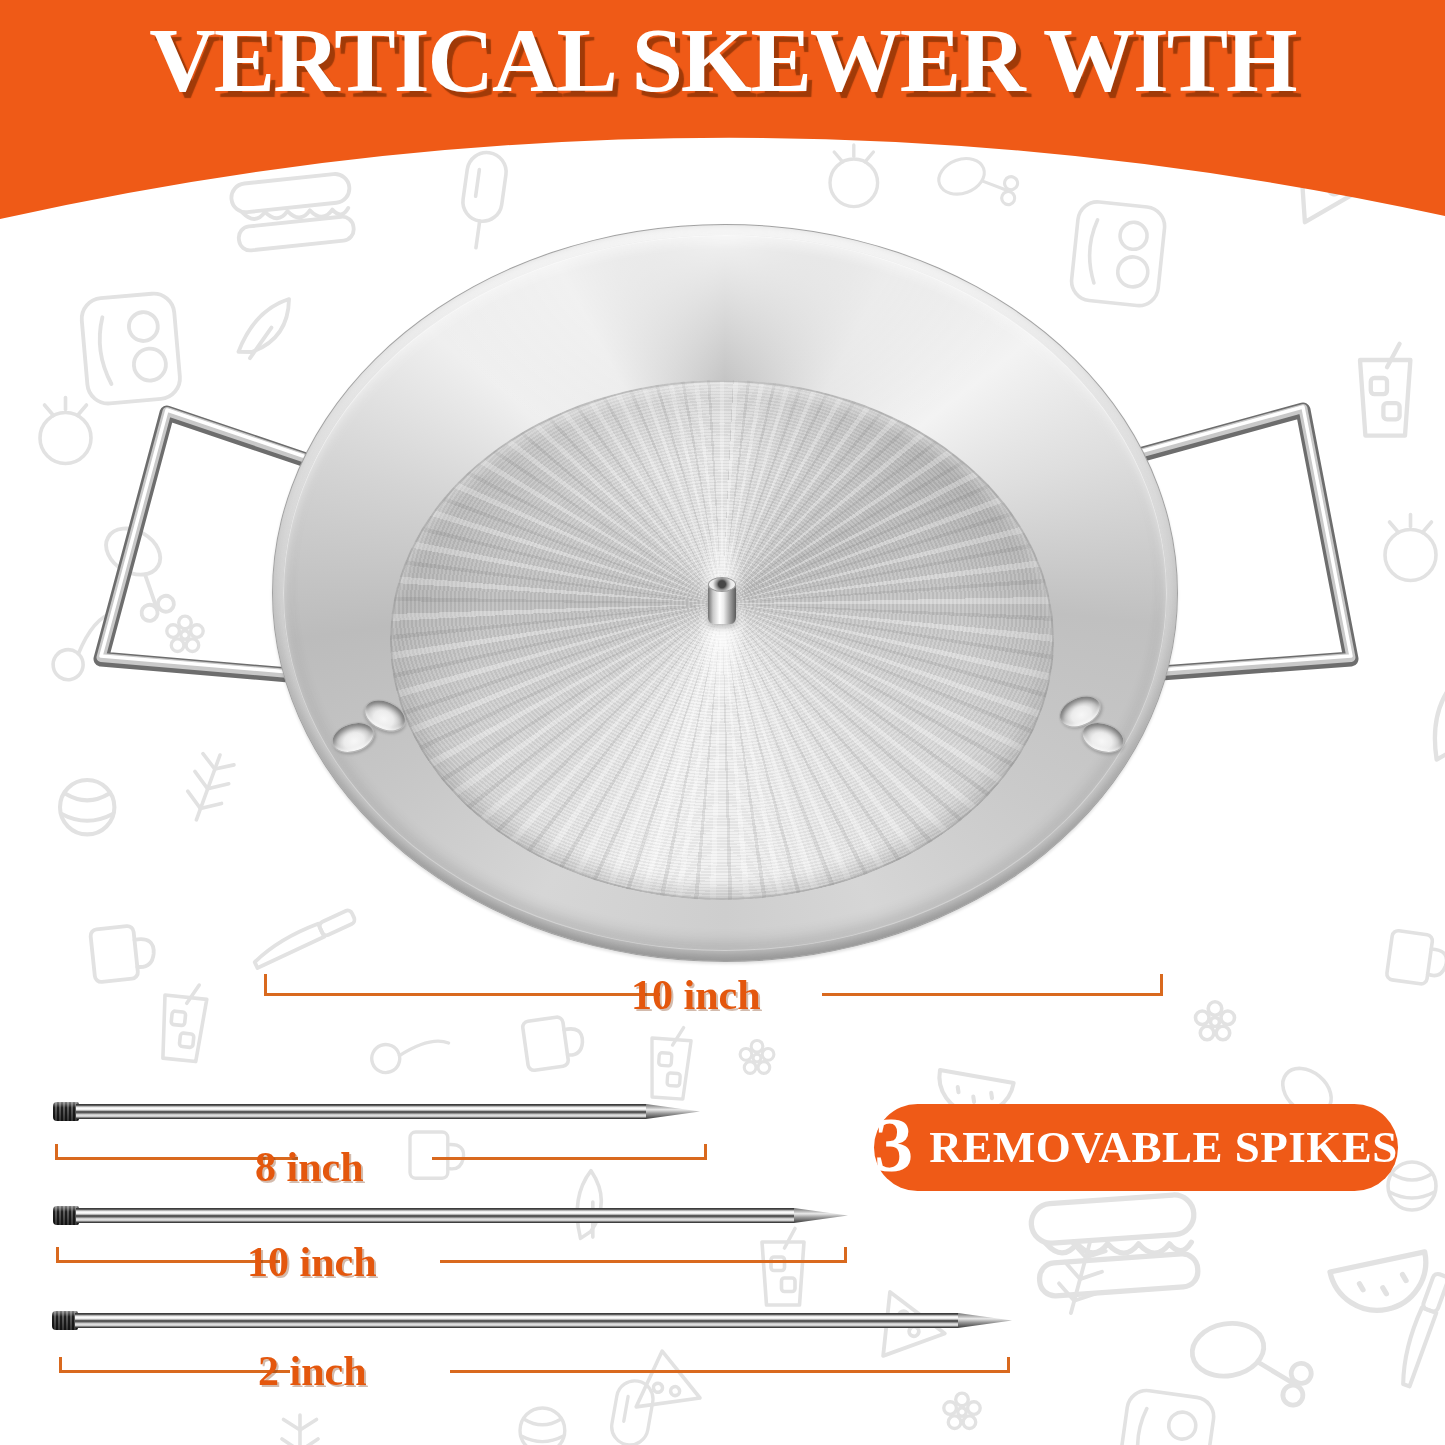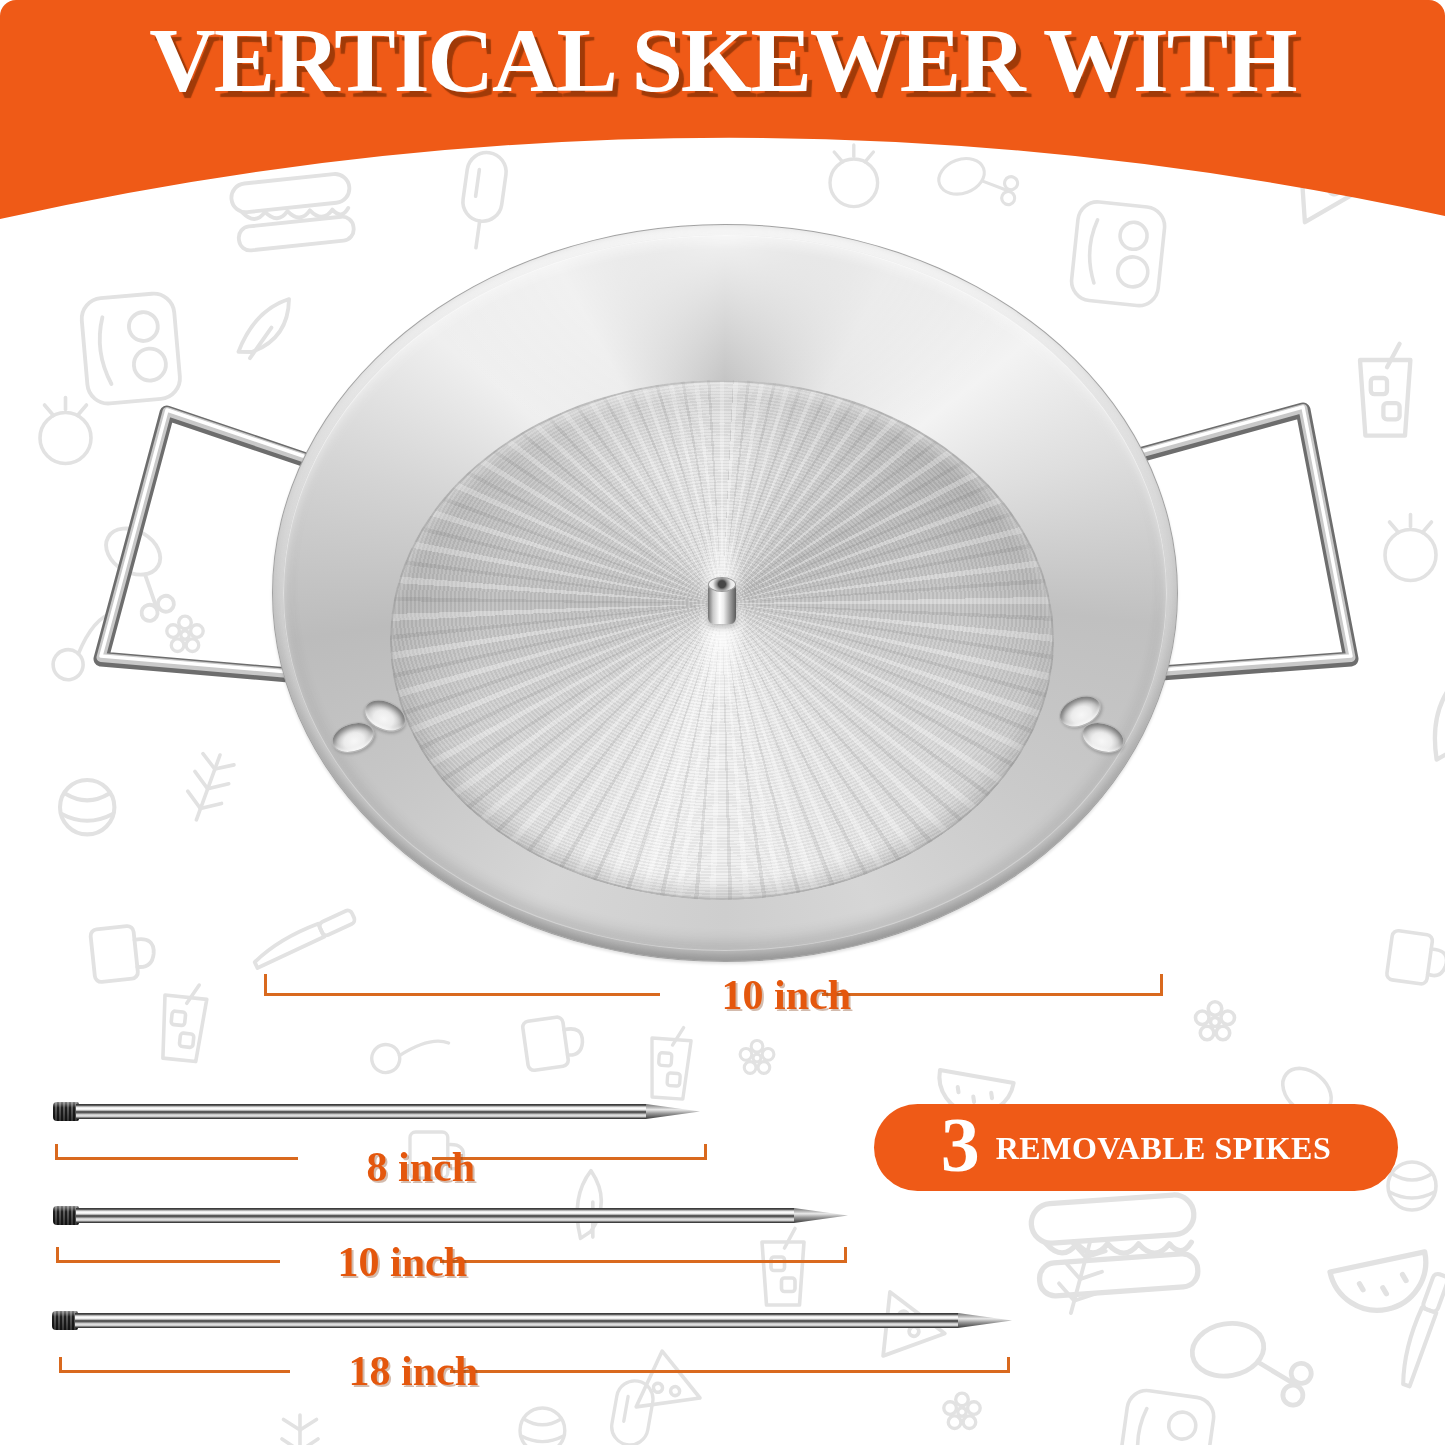--- a/index.html
+++ b/index.html
@@ -1,17 +1,17 @@
 <!DOCTYPE html>
 <html><head>
 <meta charset="utf-8">
 <style>
   html,body{margin:0;padding:0;background:#ffffff;}
   .canvas{position:relative;width:1445px;height:1445px;overflow:hidden;background:#ffffff;
-          font-family:"Liberation Serif","DejaVu Serif",serif;border-radius:16px;}
+          font-family:"Liberation Serif","DejaVu Serif",serif;}
 
   
   .doodles{position:absolute;left:0;top:0;z-index:1;}
 
   
   .handles{position:absolute;left:0;top:0;z-index:2;}
   .handles path{fill:none;stroke-linecap:round;stroke-linejoin:round;}
   .h1{stroke:#6d6d6d;stroke-width:15px;}
   .h2{stroke:#c9c9c9;stroke-width:9px;}
   .h3{stroke:#ffffff;stroke-width:3.5px;}
@@ -61,21 +61,21 @@
 
   
   .header{position:absolute;left:0;top:0;width:1445px;height:240px;z-index:4;}
   .title{position:absolute;left:0;top:14px;width:1445px;text-align:center;
     font-weight:bold;font-size:92px;line-height:1.0;letter-spacing:-2px;color:#ffffff;
     text-shadow:5px 6px 1px rgba(140,50,5,.8);}
 
   
   .dim-seg{position:absolute;height:3px;background:#d9691e;z-index:5;}
   .dim-tick{position:absolute;width:3px;background:#d9691e;z-index:5;}
-  .dim-label{position:absolute;width:220px;text-align:right;z-index:5;
+  .dim-label{position:absolute;width:220px;text-align:left;z-index:5;
     font-weight:bold;font-size:42px;line-height:46px;color:#e4570d;
     text-shadow:2px 2px 0 rgba(130,60,20,.35);}
 
   
   .skewer-part{position:absolute;z-index:5;}
   .rod{height:15px;
     background:linear-gradient(180deg,
       #4a4a4a 0%,#2e2e2e 7%,#9e9e9e 14%,#f2f2f2 24%,#ffffff 33%,
       #d6d6d6 41%,#6f6f6f 48%,#3a3a3a 53%,#7a7a7a 61%,#e8e8e8 73%,
       #cccccc 84%,#5a5a5a 93%,#262626 100%);}
@@ -83,21 +83,21 @@
     background:
       linear-gradient(180deg, rgba(255,255,255,.45) 0%, rgba(255,255,255,0) 30%, rgba(0,0,0,.45) 100%),
       repeating-linear-gradient(90deg,#1f1f1f 0 2px,#5e5e5e 2px 4px);}
   .tip{width:54px;height:15px;clip-path:polygon(0 0,100% 50%,0 100%);
     background:linear-gradient(180deg,#6f6f6f 0%,#e9e9e9 38%,#9a9a9a 62%,#3c3c3c 100%);}
 
   
   .badge{position:absolute;left:874px;top:1104px;width:524px;height:87px;border-radius:44px;
     background:#ef5a17;display:flex;align-items:center;justify-content:center;gap:16px;z-index:5;}
   .badge-num{font-weight:bold;font-size:78px;line-height:1;color:#ffffff;position:relative;top:-3px;}
-  .badge-text{font-weight:bold;font-size:32px;line-height:1;color:#ffffff;letter-spacing:0.5px;}
+  .badge-text{font-weight:bold;font-size:45px;line-height:1;color:#ffffff;letter-spacing:0.5px;}
 </style>
 </head>
 <body>
 
 <div class="canvas">
 
   <svg class="doodles" width="1445" height="1445" viewBox="0 0 1445 1445">
     <defs>
       <g id="d-sandwich">
         <rect x="0" y="0" width="74" height="18" rx="9"></rect>
@@ -299,21 +299,21 @@
   <div>
     <div class="skewer-part cap" style="left:52px;top:1311px;"></div>
     <div class="skewer-part rod" style="left:75px;top:1313px;width:883px;"></div>
     <div class="skewer-part tip" style="left:958px;top:1313px;"></div>
   </div>
   <div>
     <div class="dim-tick" style="left:59px;top:1357px;height:16px;"></div>
     <div class="dim-tick" style="left:1007px;top:1357px;height:16px;"></div>
     <div class="dim-seg" style="left:59px;top:1370px;width:231px;"></div>
     <div class="dim-seg" style="left:450px;top:1370px;width:560px;"></div>
-    <div class="dim-label" style="left:258px;top:1348px;">18 inch</div>
+    <div class="dim-label" style="left:258px;top:1348px;">2 inch</div>
   </div>
 
   <div class="badge">
     <span class="badge-num">3</span>
     <span class="badge-text">REMOVABLE SPIKES</span>
   </div>
 
 </div>
 
 </body></html>

